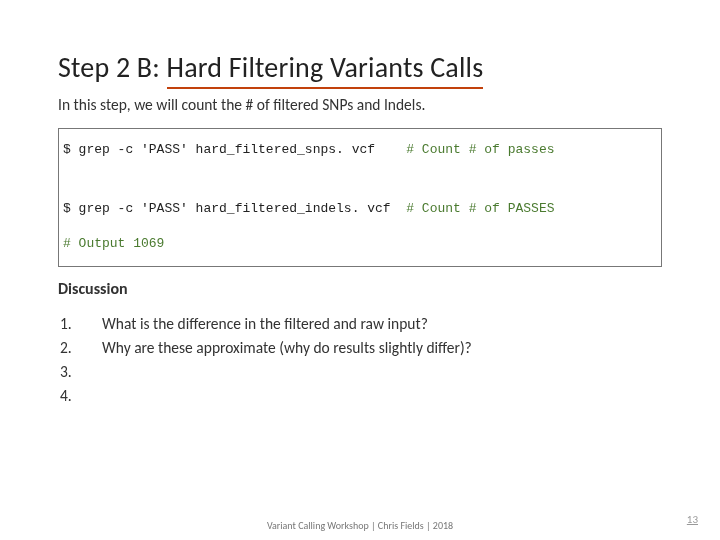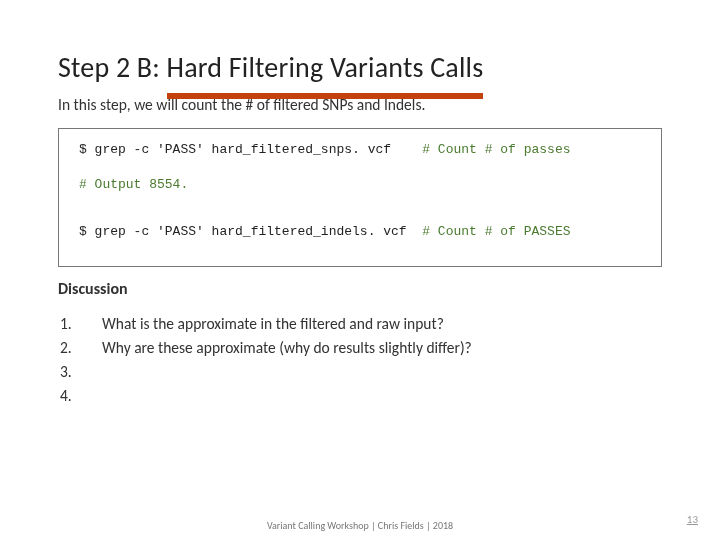--- a/index.html
+++ b/index.html
@@ -12,29 +12,29 @@
     padding: 50px 58px 0 58px;
     position: relative;
   }
   .title {
     font-size: 28px;
     font-weight: 400;
     color: #222;
     margin-bottom: 10px;
     letter-spacing: 0.2px;
   }
-  .title .underline { border-bottom: 6px solid #c2410c; padding-bottom: 8px; }
+  .title .underline { border-bottom: 2px solid #c2410c; padding-bottom: 2px; }
   .subtitle {
     font-size: 15.5px;
     color: #333;
     margin-bottom: 14px;
   }
   .codebox {
     border: 1px solid #777;
-    padding: 10px 12px 10px 20px;
+    padding: 10px 12px 10px 4px;
     font-family: "Courier New", monospace;
     font-size: 13px;
     line-height: 1.3;
     color: #222;
   }
   .codebox .line { white-space: pre; margin: 3px 0; }
   .codebox .gap { height: 12px; }
   .codebox .comment { color: #4a7a2f; }
   .discussion-hdr {
     font-size: 16px;
@@ -71,36 +71,36 @@
 </head>
 <body>
 
 <h1 class="title"><span>Step 2 B: </span><span class="underline">Hard Filtering Variants Calls</span></h1>
 
 <p class="subtitle">In this step, we will count the # of filtered SNPs and Indels.</p>
 
 <div class="codebox">
   <div class="line"><span>$ grep -c 'PASS' hard_filtered_snps. vcf    </span><span class="comment"># Count # of passes</span></div>
   <div class="gap"></div>
-  <div class="line comment"># Output 8554.</div>
   <div class="gap"></div>
   <div class="gap"></div>
   <div class="line"><span>$ grep -c 'PASS' hard_filtered_indels. vcf  </span><span class="comment"># Count # of PASSES</span></div>
   <div class="gap"></div>
+  <div class="line comment"># Output 1069</div>
 </div>
 
 <div class="discussion-hdr">Discussion</div>
 
 <div class="qlist">
   <div class="qnums">
     <div>1.</div>
     <div>2.</div>
     <div>3.</div>
     <div>4.</div>
   </div>
   <div class="qitems">
-    <div>What is the approximate in the filtered and raw input?</div>
+    <div>What is the difference in the filtered and raw input?</div>
     <div><span>Why are these approximate </span><span class="uline">(why do results slightly differ)?</span></div>
   </div>
 </div>
 
 <div class="footer">Variant Calling Workshop | Chris Fields | 2018</div>
 <div class="pagenum">13</div>
 
 </body></html>

